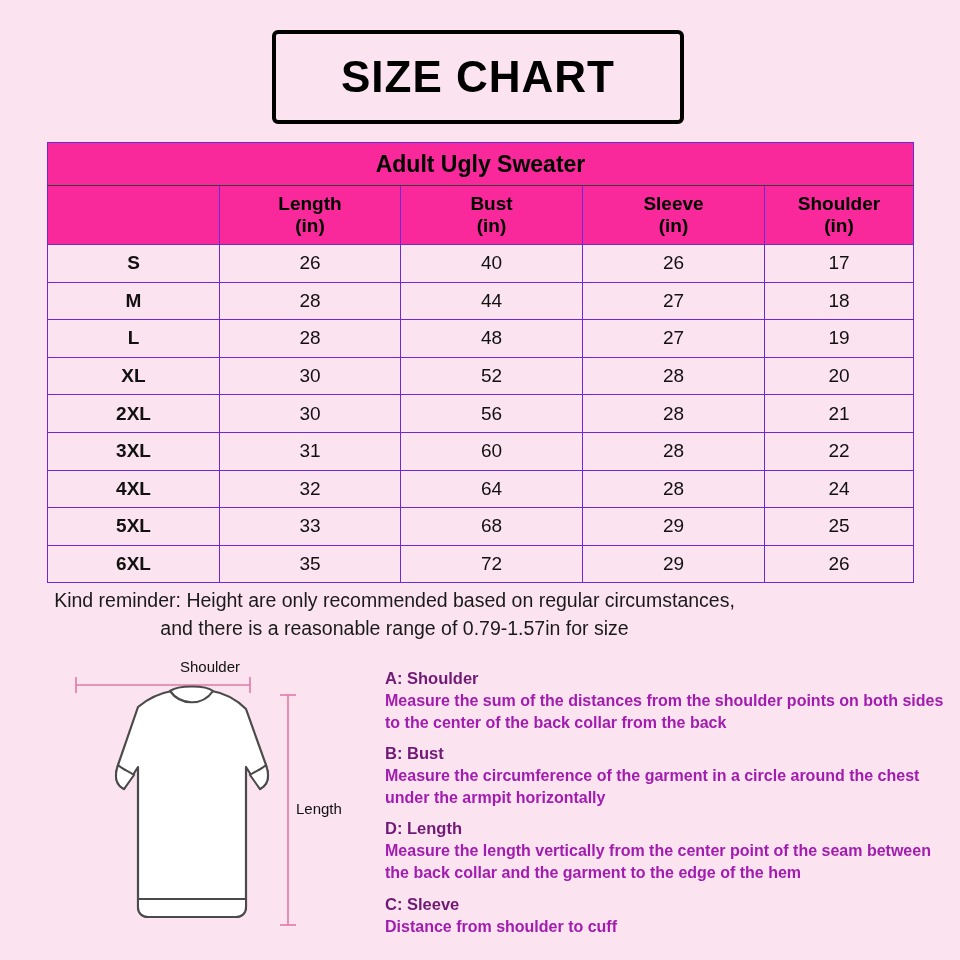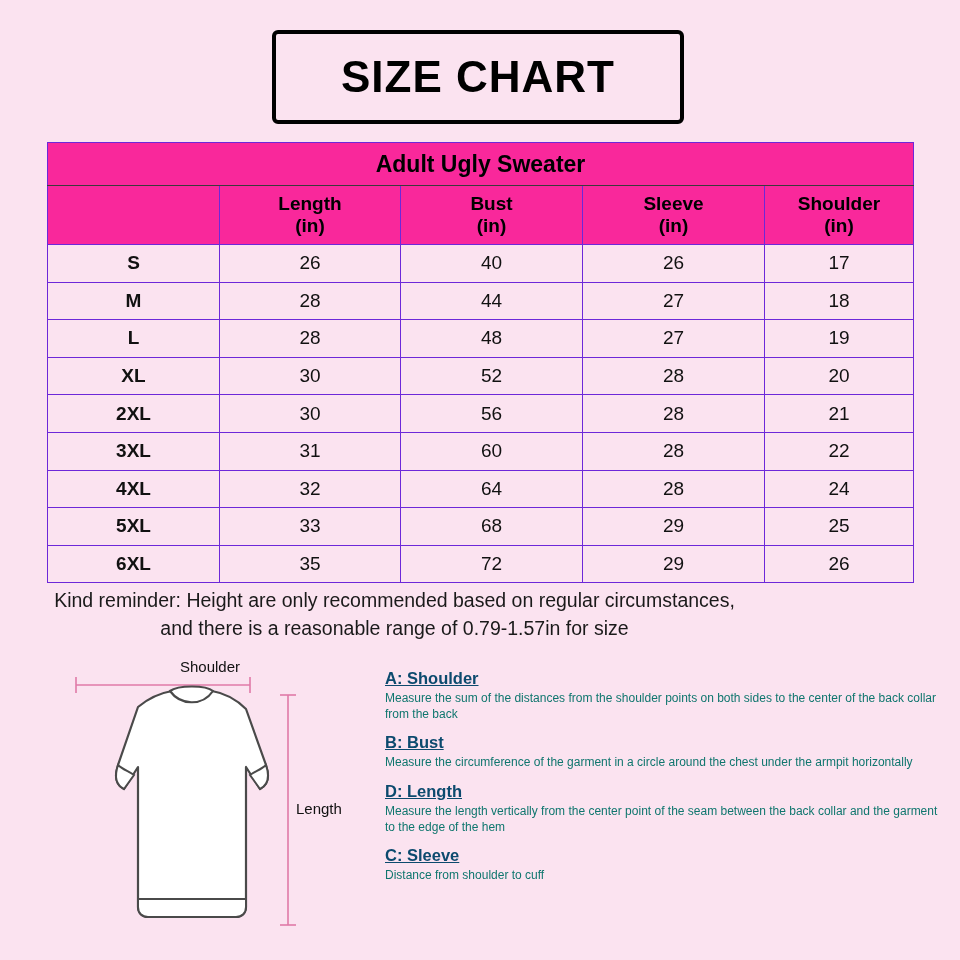--- a/index.html
+++ b/index.html
@@ -144,28 +144,28 @@
   .desc {
     position: absolute;
     left: 385px;
     top: 14px;
     width: 560px;
   }
   .desc .item { margin-bottom: 11px; }
   .desc .item-head {
     font-size: 16.5px;
     font-weight: bold;
-    color: #0c4a6e;
+    color: #701a75;
     margin-bottom: 2px;
-    text-decoration: underline;
   }
   .desc .item-body {
-    font-size: 12px;
+    font-size: 16px;
     line-height: 1.35;
-    color: #0f766e;
+    color: #a21caf;
+    font-weight: bold;
   }
 </style>
 </head>
 <body>
 
 <div class="page">
 
   <div class="title-box">
     <span class="title-text">SIZE CHART</span>
   </div>

